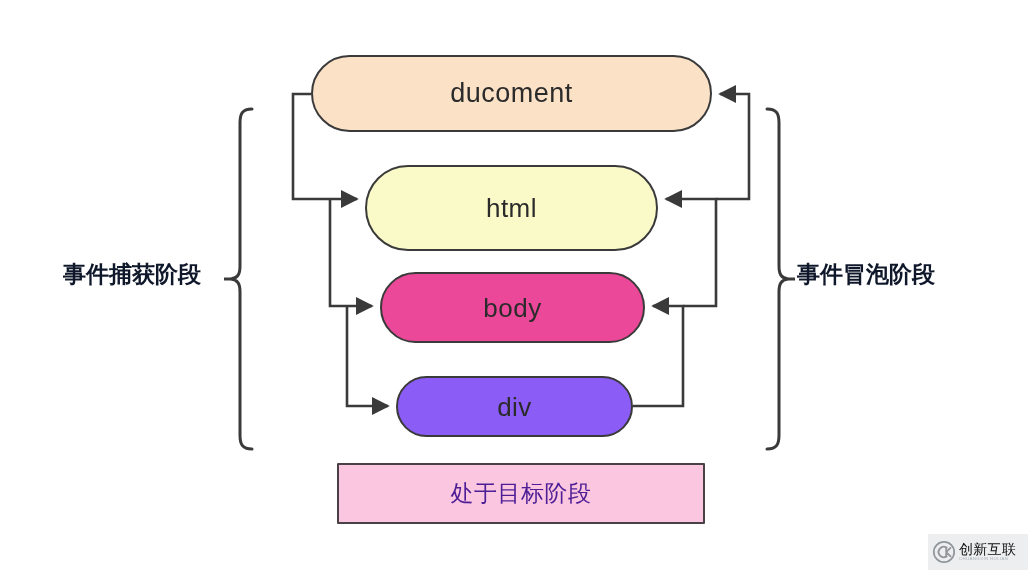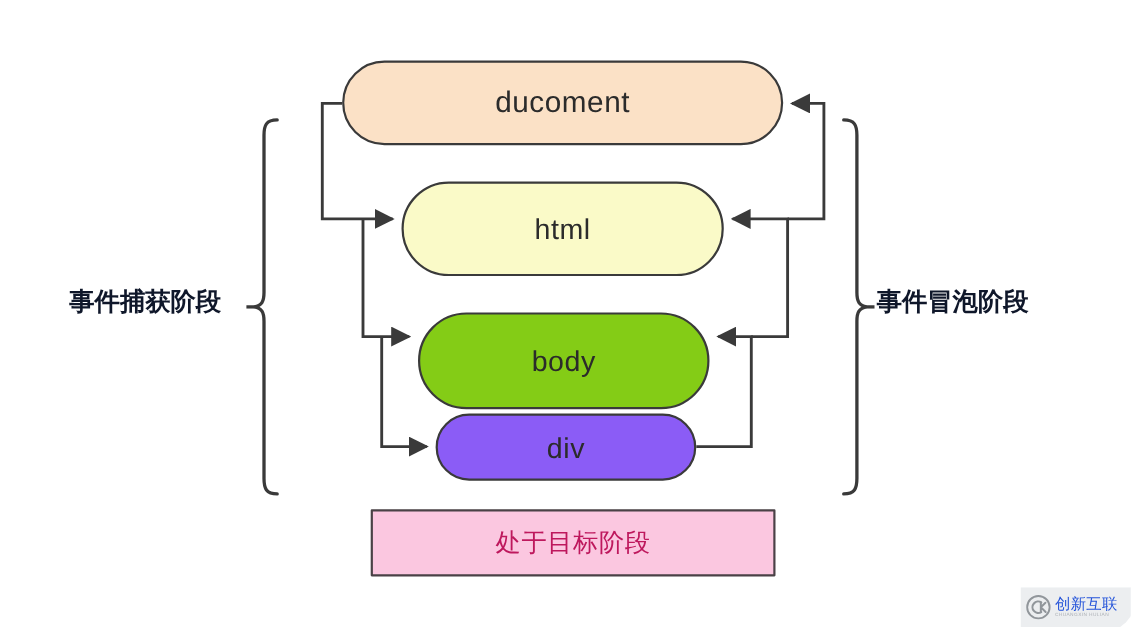--- a/index.html
+++ b/index.html
@@ -10,21 +10,20 @@
   }
   body {
     font-family: "Liberation Sans", "DejaVu Sans", sans-serif;
   }
   #canvas {
     position: relative;
     width: 1033px;
     height: 575px;
     background: #ffffff;
     overflow: hidden;
-    border-radius: 32px;
   }
   #wires {
     position: absolute;
     left: 0;
     top: 0;
     width: 1033px;
     height: 575px;
     pointer-events: none;
   }
   .node {
@@ -55,44 +54,44 @@
   #node-html {
     left: 365px;
     top: 165px;
     width: 293px;
     height: 86px;
     background: #fafac8;
     font-size: 26px;
   }
   #node-body {
     left: 380px;
-    top: 284px;
+    top: 272px;
     width: 265px;
-    height: 88px;
-    background: #84cc16;
+    height: 71px;
+    background: #ec4899;
     font-size: 26px;
   }
   #node-div {
     left: 396px;
     top: 376px;
     width: 237px;
     height: 61px;
     background: #8b5cf6;
     font-size: 26px;
   }
   #node-target {
     left: 337px;
     top: 463px;
     width: 368px;
     height: 61px;
     background: #fbc7e0;
     border: 2.2px solid #4a4146;
     border-radius: 1px;
     font-size: 23px;
-    color: #be185d;
+    color: #4c1d95;
   }
   .phase-label {
     position: absolute;
     color: #0f172a;
     font-size: 23px;
     font-weight: bold;
     white-space: nowrap;
     line-height: 1;
   }
   #label-capture {
@@ -120,21 +119,21 @@
     flex: 0 0 auto;
     margin-right: 3px;
   }
   #watermark .wm-text {
     display: flex;
     flex-direction: column;
     justify-content: center;
   }
   #watermark .wm-cn {
     font-size: 14px;
-    color: #1d4ed8;
+    color: #000000;
     line-height: 1.05;
     letter-spacing: 0.3px;
   }
   #watermark .wm-py {
     font-size: 4.4px;
     color: #a9aeb3;
     line-height: 1.1;
     letter-spacing: 0.35px;
     transform: scaleY(0.95);
     transform-origin: left top;

